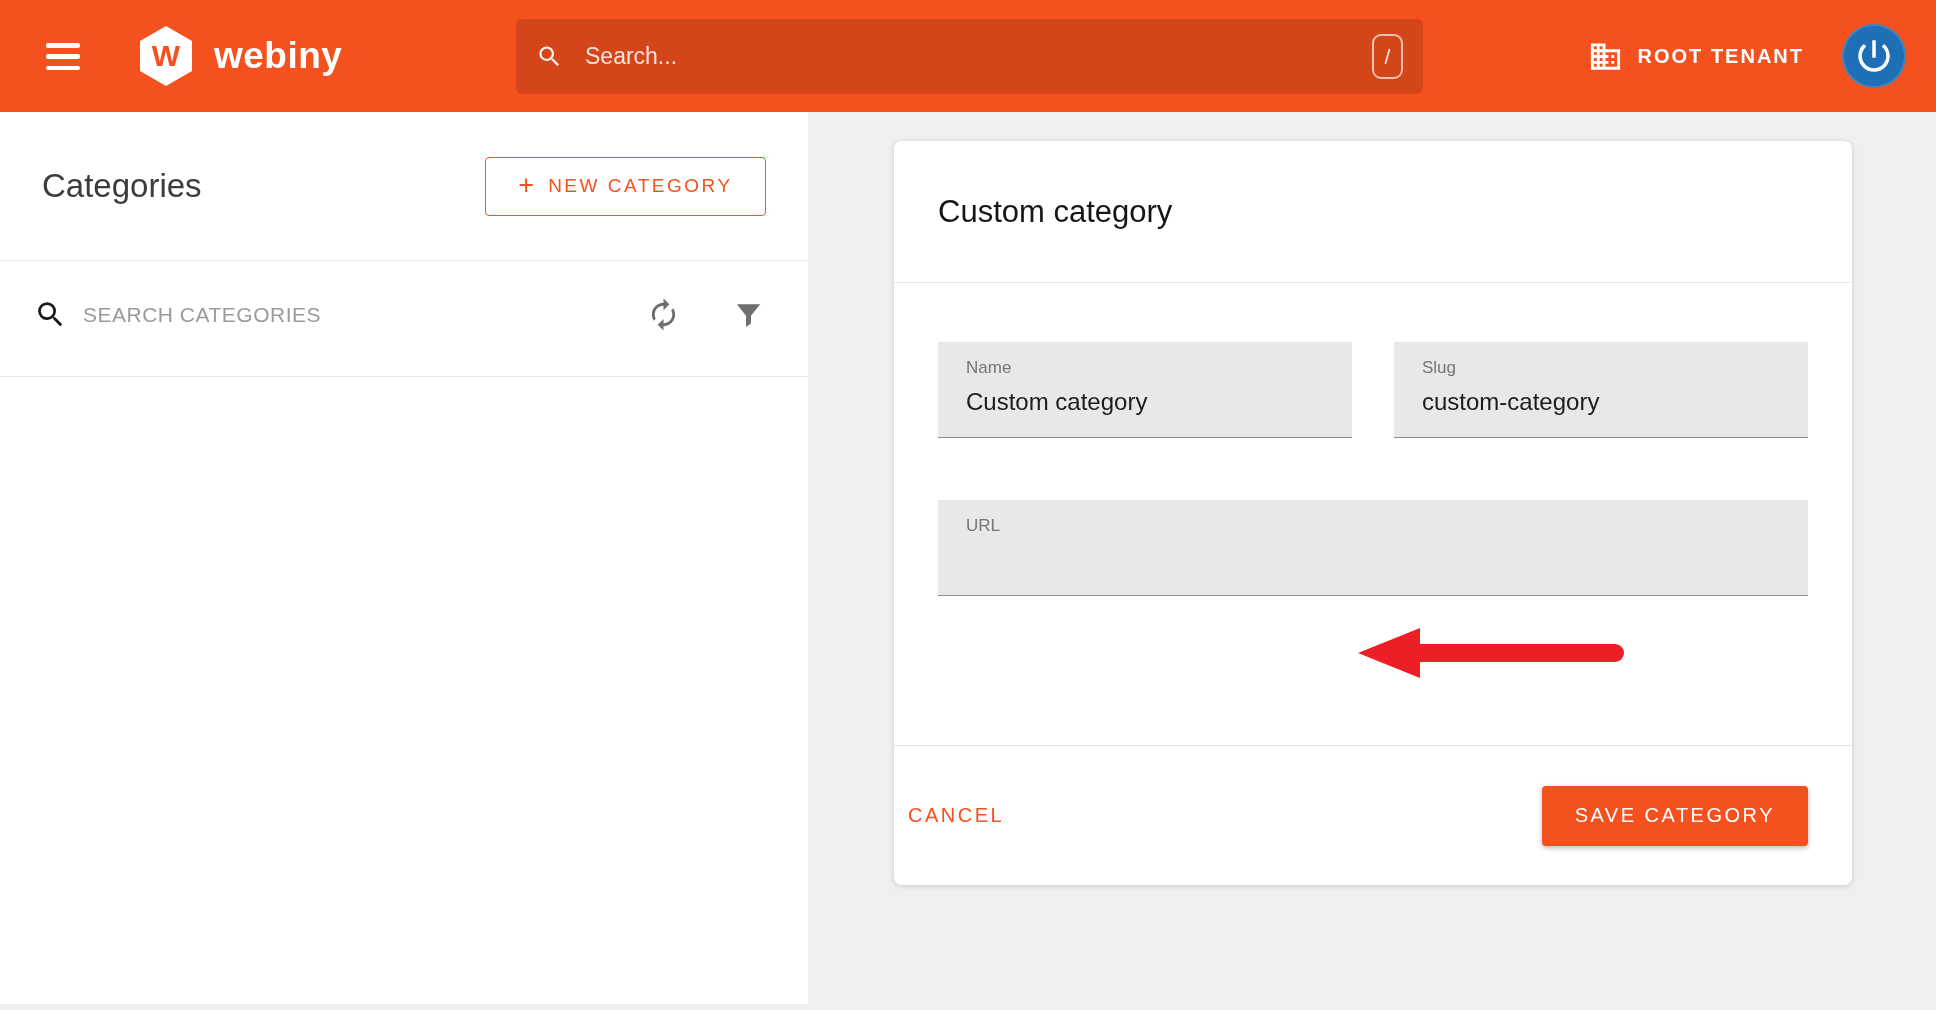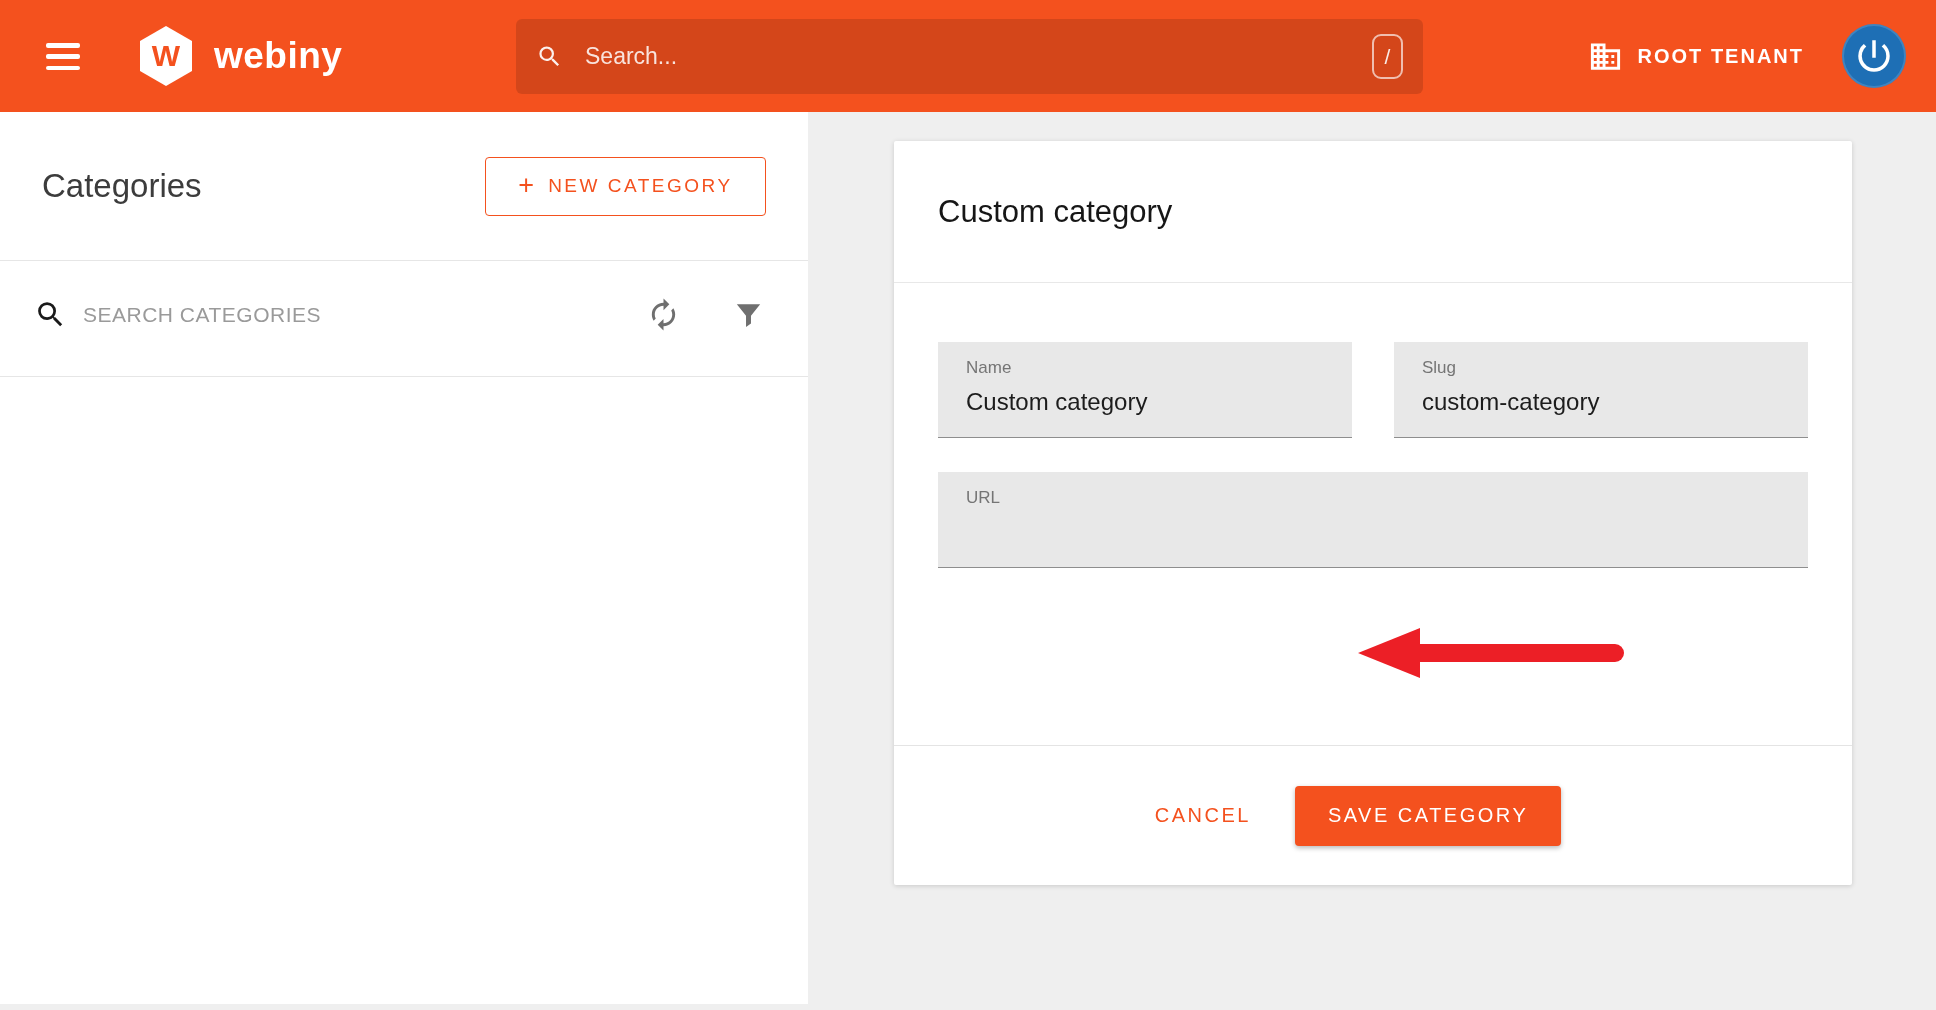--- a/index.html
+++ b/index.html
@@ -90,51 +90,51 @@
   .icon-btn svg{width:35px;height:35px;}
   .lp-search .icon-btn + .icon-btn{margin-left:50px;}
   .list-item{
     padding:27px 36px 25px 36px;border-bottom:1px solid #E6E6E6;cursor:pointer;
   }
   .li-name{font-size:23px;color:#2F2F2F;}
   .li-url{font-size:21px;color:#9B9B9B;margin-top:16px;}
   
   .card{
     position:absolute;left:86px;top:29px;width:958px;height:744px;
-    background:#fff;border-radius:2px;box-shadow:0 1px 5px rgba(0,0,0,.16);
+    background:#fff;border-radius:8px;box-shadow:0 1px 5px rgba(0,0,0,.16);
   }
   .card-header{
     height:142px;display:flex;align-items:center;padding:0 44px;
     border-bottom:1px solid #E8E8E8;
   }
   .card-title{font-size:31px;color:#161616;font-weight:400;}
   .card-body{padding:43px 44px 0 44px;}
   .field-row{display:flex;gap:42px;margin-top:16px;}
   .field{
     background:#E8E8E8;height:96px;border-bottom:1px solid #8E8E8E;
     padding:16px 28px 0 28px;position:relative;
   }
   .w-half{width:414px;}
   .w-full{width:100%;}
   .field-label{font-size:17px;color:#757575;}
   .field input{
     display:block;width:100%;background:transparent;border:0;outline:none;
     font-size:24px;color:#1C1C1C;margin-top:10px;font-family:inherit;padding:0;
   }
-  .mt{margin-top:34px;}
+  .mt{margin-top:62px;}
   .select-field{cursor:pointer;}
   .caret{
     position:absolute;right:26px;top:44px;width:0;height:0;
     border-left:9px solid transparent;border-right:9px solid transparent;
     border-top:12px solid #5F5F5F;
   }
   .card-footer{
     position:absolute;left:0;right:0;bottom:0;height:140px;
     border-top:1px solid #E4E4E4;display:flex;align-items:center;
-    justify-content:center;gap:30px;padding-right:44px;
+    justify-content:space-between;gap:30px;padding-right:44px;
   }
   .btn-text{
     background:none;border:0;color:var(--primary);font-size:20px;
     letter-spacing:2.5px;cursor:pointer;font-family:inherit;padding:10px 14px;
   }
   .btn-primary{
     background:var(--primary);border:0;color:#fff;font-size:20px;
     letter-spacing:2.5px;cursor:pointer;font-family:inherit;
     height:60px;padding:0 33px;border-radius:4px;
     box-shadow:0 2px 5px rgba(0,0,0,.28);

